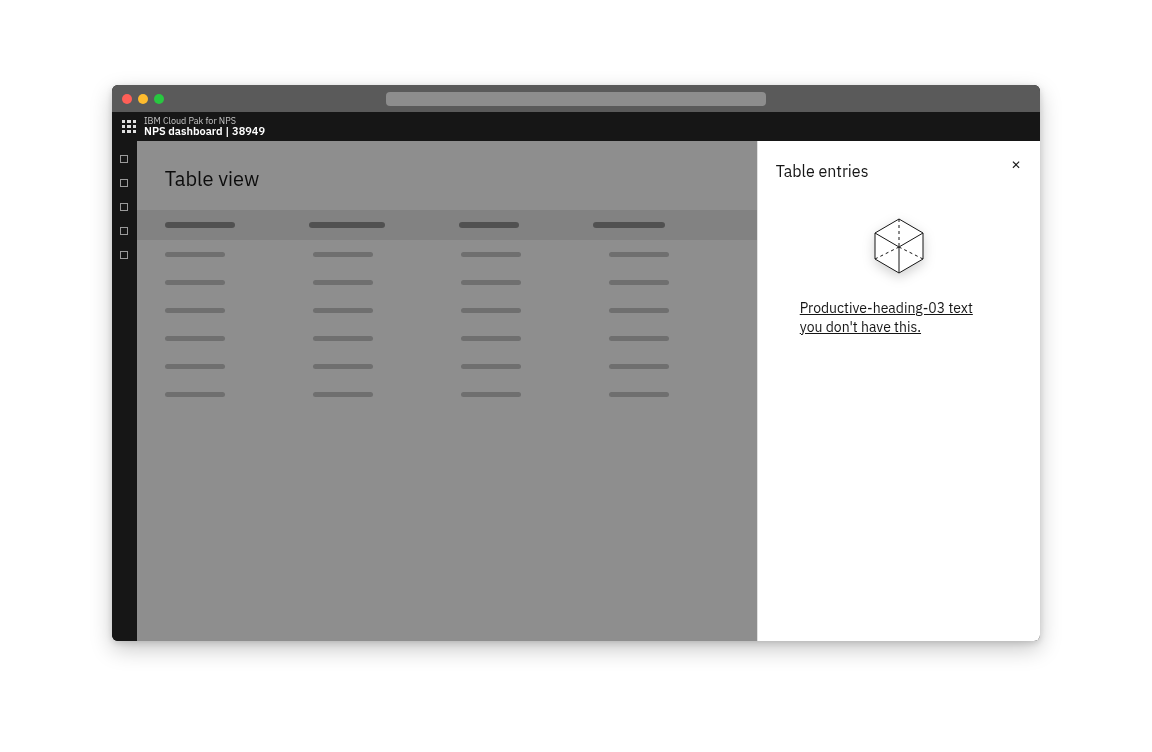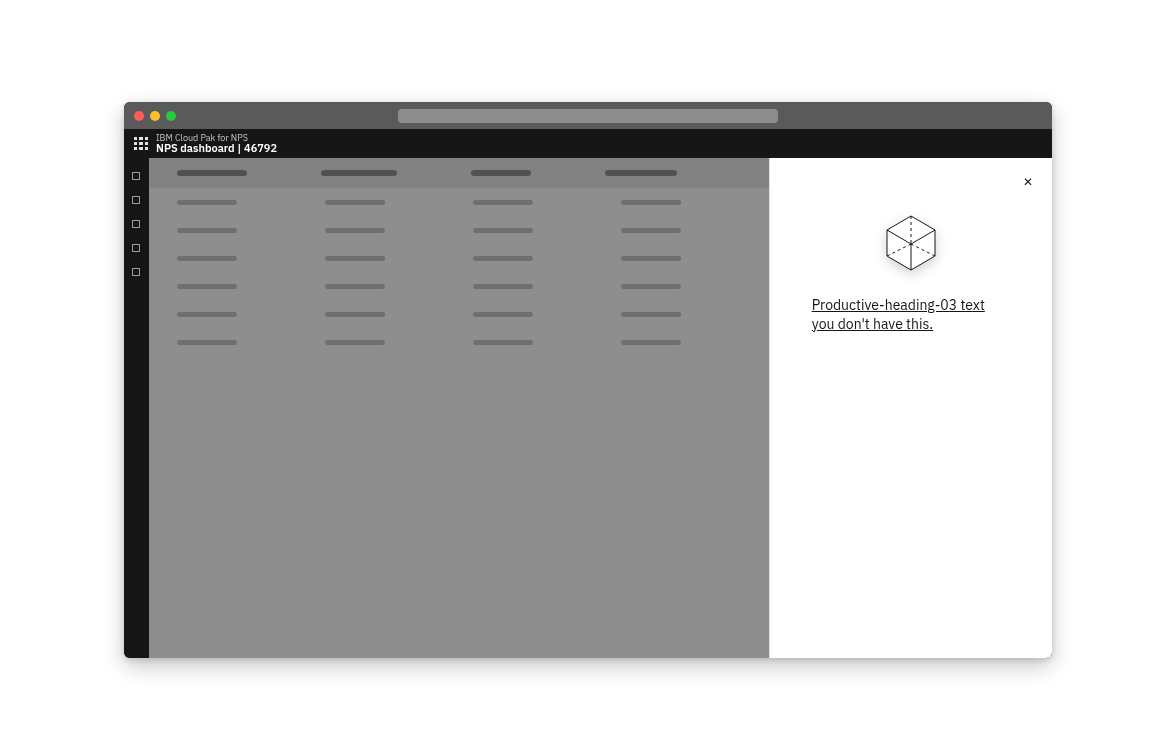--- a/index.html
+++ b/index.html
@@ -6,28 +6,27 @@
     body {
       font-family: "IBM Plex Sans", -apple-system, BlinkMacSystemFont, "Segoe UI", Helvetica, Arial, sans-serif;
       background: #ffffff;
       width: 1152px;
       height: 752px;
       position: relative;
     }
     .window-frame {
       position: absolute;
       left: 112px;
-      top: 102px;
+      top: 85px;
       width: 928px;
       height: 556px;
       border-radius: 6px;
       overflow: hidden;
       background: #161616;
       box-shadow: 0 8px 22px rgba(0,0,0,0.22), 0 2px 6px rgba(0,0,0,0.14);
-      margin-left: 12px;
     }
     .titlebar {
       height: 27px;
       background: #5a5a5a;
       display: flex;
       align-items: center;
       padding-left: 10px;
       position: relative;
     }
     .traffic-lights { display: flex; gap: 6px; }
@@ -207,34 +206,35 @@
         <span></span>
       <span></span>
         <span></span>
         <span></span>
       <span></span>
         <span></span>
         <span></span>
     </div>
     <div class="header-text">
       <div class="header-sub">IBM Cloud Pak for NPS</div>
-      <div class="header-main">NPS dashboard | 46792</div>
+      <div class="header-main">NPS dashboard | 38949</div>
     </div>
   </div>
 
   <div class="content-area">
     <div class="sidebar">
       <div class="sidebar-item"></div>
       <div class="sidebar-item"></div>
       <div class="sidebar-item"></div>
       <div class="sidebar-item"></div>
       <div class="sidebar-item"></div>
     </div>
 
     <div class="main-pane">
+      <h1 class="page-title">Table view</h1>
 
       <div class="table-wrap">
         <div class="thead-row">
           <div class="skel th w1"></div>
           <div class="skel th w2"></div>
           <div class="skel th w3"></div>
           <div class="skel th w4"></div>
         </div>
         <div class="trow">
           <div class="skel td w3"></div>
@@ -271,20 +271,21 @@
           <div class="skel td w3"></div>
           <div class="skel td w3"></div>
           <div class="skel td w3"></div>
         </div>
       </div>
 
       <div class="scrim"></div>
     </div>
 
     <aside class="side-panel">
+      <h2 class="panel-title">Table entries</h2>
       <div class="panel-close">
         <span>✕</span>
       </div>
 
       <div class="empty-illustration">
         <svg width="52" height="58" viewBox="0 0 52 58" fill="none" stroke="#161616" stroke-width="1">
           <polygon points="26,2 50,16 50,42 26,56 2,42 2,16" fill="#ffffff"></polygon>
           <polyline points="2,16 26,30 50,16"></polyline>
           <line x1="26" y1="30" x2="26" y2="56"></line>
           <line x1="26" y1="2" x2="26" y2="30" stroke-dasharray="3 3"></line>

